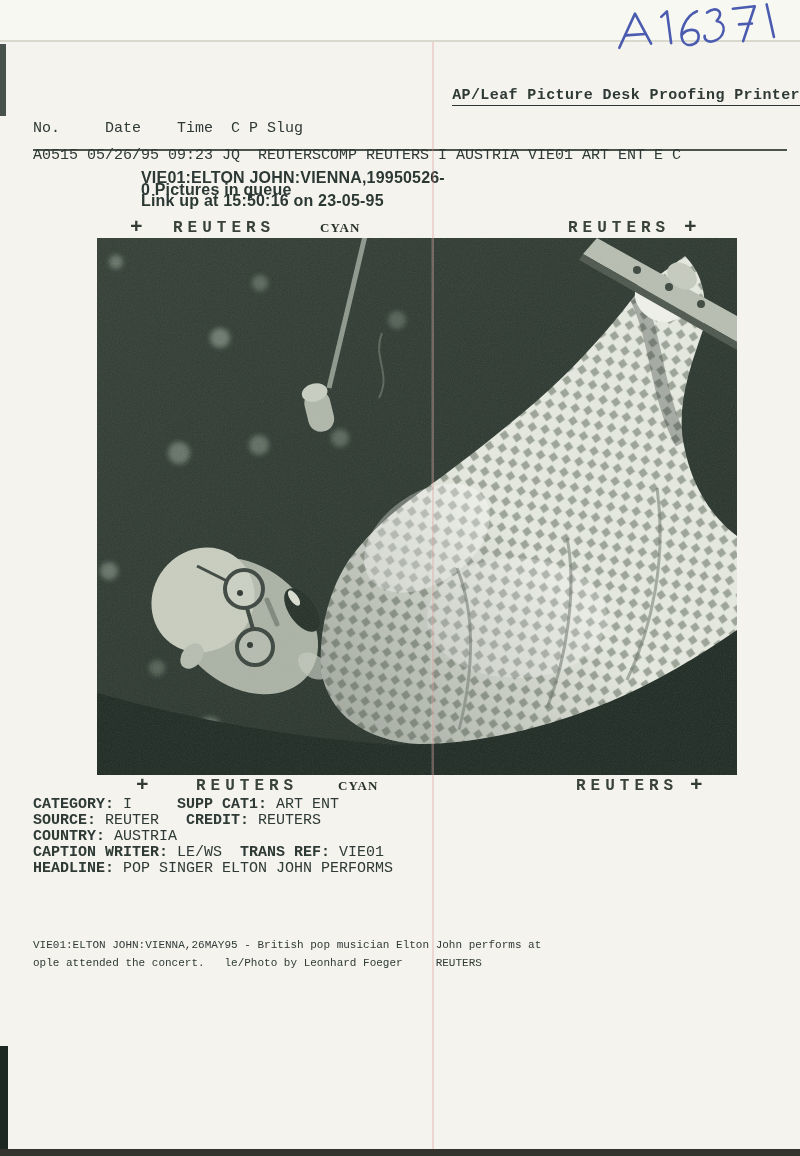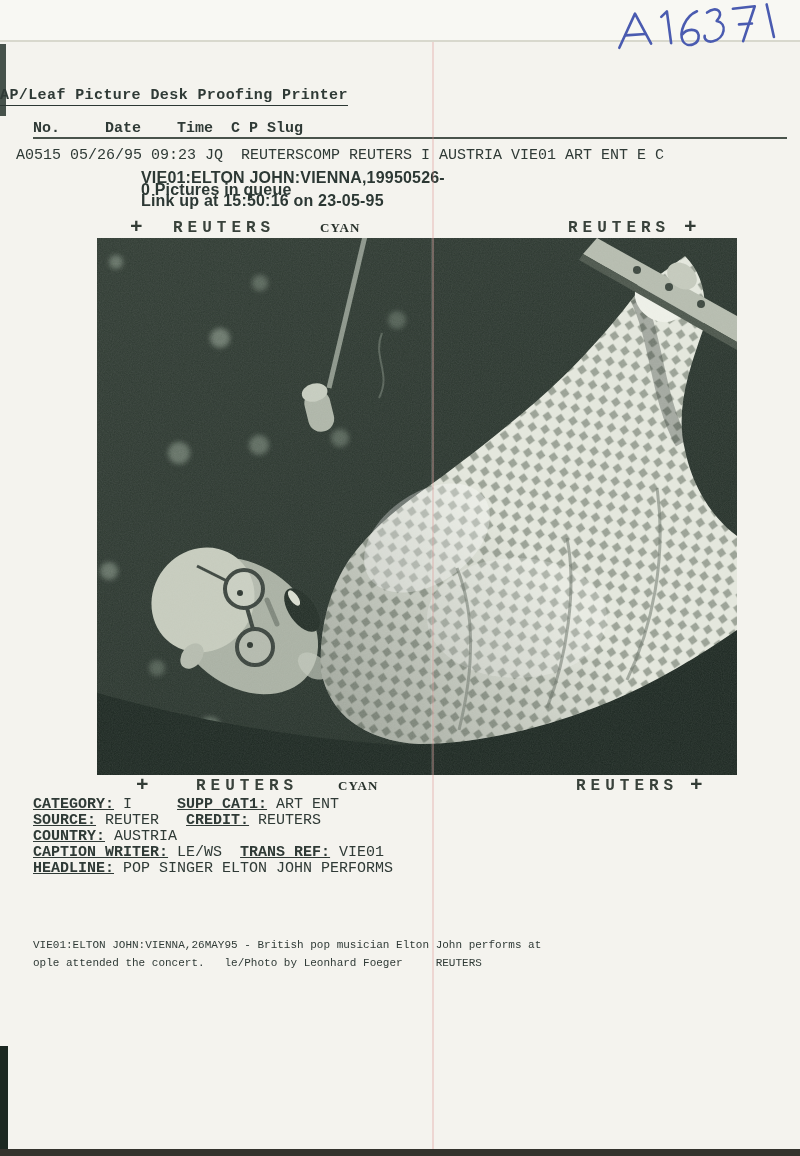--- a/index.html
+++ b/index.html
@@ -11,41 +11,41 @@
   .abs{position:absolute;}
   .pre{white-space:pre;}
   
   .top-strip{left:0;top:0;width:800px;height:40px;background:#f8f8f3;}
   .crease{left:0;top:40px;width:800px;height:2px;background:#d8d8cd;}
   .edge-left-top{left:0;top:44px;width:6px;height:72px;background:#46524b;}
   .edge-left-bottom{left:0;top:1046px;width:8px;height:110px;background:#1c2821;}
   .edge-bottom{left:0;top:1149px;width:800px;height:7px;background:#34332d;}
   .scanline-pink{left:432px;top:42px;width:2px;height:1107px;background:rgba(219,139,139,0.28);}
   
-  .title-wrap{left:0;top:86px;width:800px;text-align:left;}
+  .title-wrap{left:0;top:86px;width:800px;text-align:right;}
   .title{display:inline-block;font-weight:bold;font-size:15px;letter-spacing:.4px;
          border-bottom:1.6px solid #2c3733;padding-bottom:1px;}
-  .cols-header{left:33px;top:120px;width:754px;font-weight:bold;font-size:15px;
-               border-bottom:2px solid #49534c;padding-bottom:0;}
-  .entry-row{left:16px;top:147px;font-size:15px;}
+  .cols-header{left:33px;top:120px;width:754px;font-weight:normal;font-size:15px;
+               border-bottom:2px solid #49534c;padding-bottom:12px;}
+  .entry-row{left:33px;top:147px;font-size:15px;}
   .queue{left:141px;top:172px;font-family:"Liberation Sans",sans-serif;
          font-weight:bold;font-size:16px;line-height:11.5px;color:#2c3834;letter-spacing:.2px;}
   
   .regrow{left:0;width:800px;height:22px;}
   .regrow span{position:absolute;top:0;}
   .regplus{font-size:21px;font-weight:bold;color:#333c36;line-height:20px;}
   .regtext{font-size:16px;font-weight:bold;letter-spacing:5px;color:#39423b;line-height:20px;}
   .regcyan{font-family:"Liberation Serif",serif;font-size:13px;font-weight:bold;
            letter-spacing:1px;color:#29322c;line-height:20px;}
   
   .photo{left:97px;top:238px;width:640px;height:537px;background:#2b362f;}
   
   .metadata{left:33px;top:797px;font-size:15px;line-height:16px;}
   .metadata .line{white-space:pre;}
-  .metadata .b{font-weight:bold;text-decoration:underline;}
+  .metadata .b{font-weight:bold;}
   .caption{left:33px;top:937px;font-size:11px;line-height:17.5px;}
   .caption .line{white-space:pre;}
   
   .handwriting{left:612px;top:0;width:180px;height:52px;}
 </style>
 </head>
 <body>
 
 <div class="page">
 

